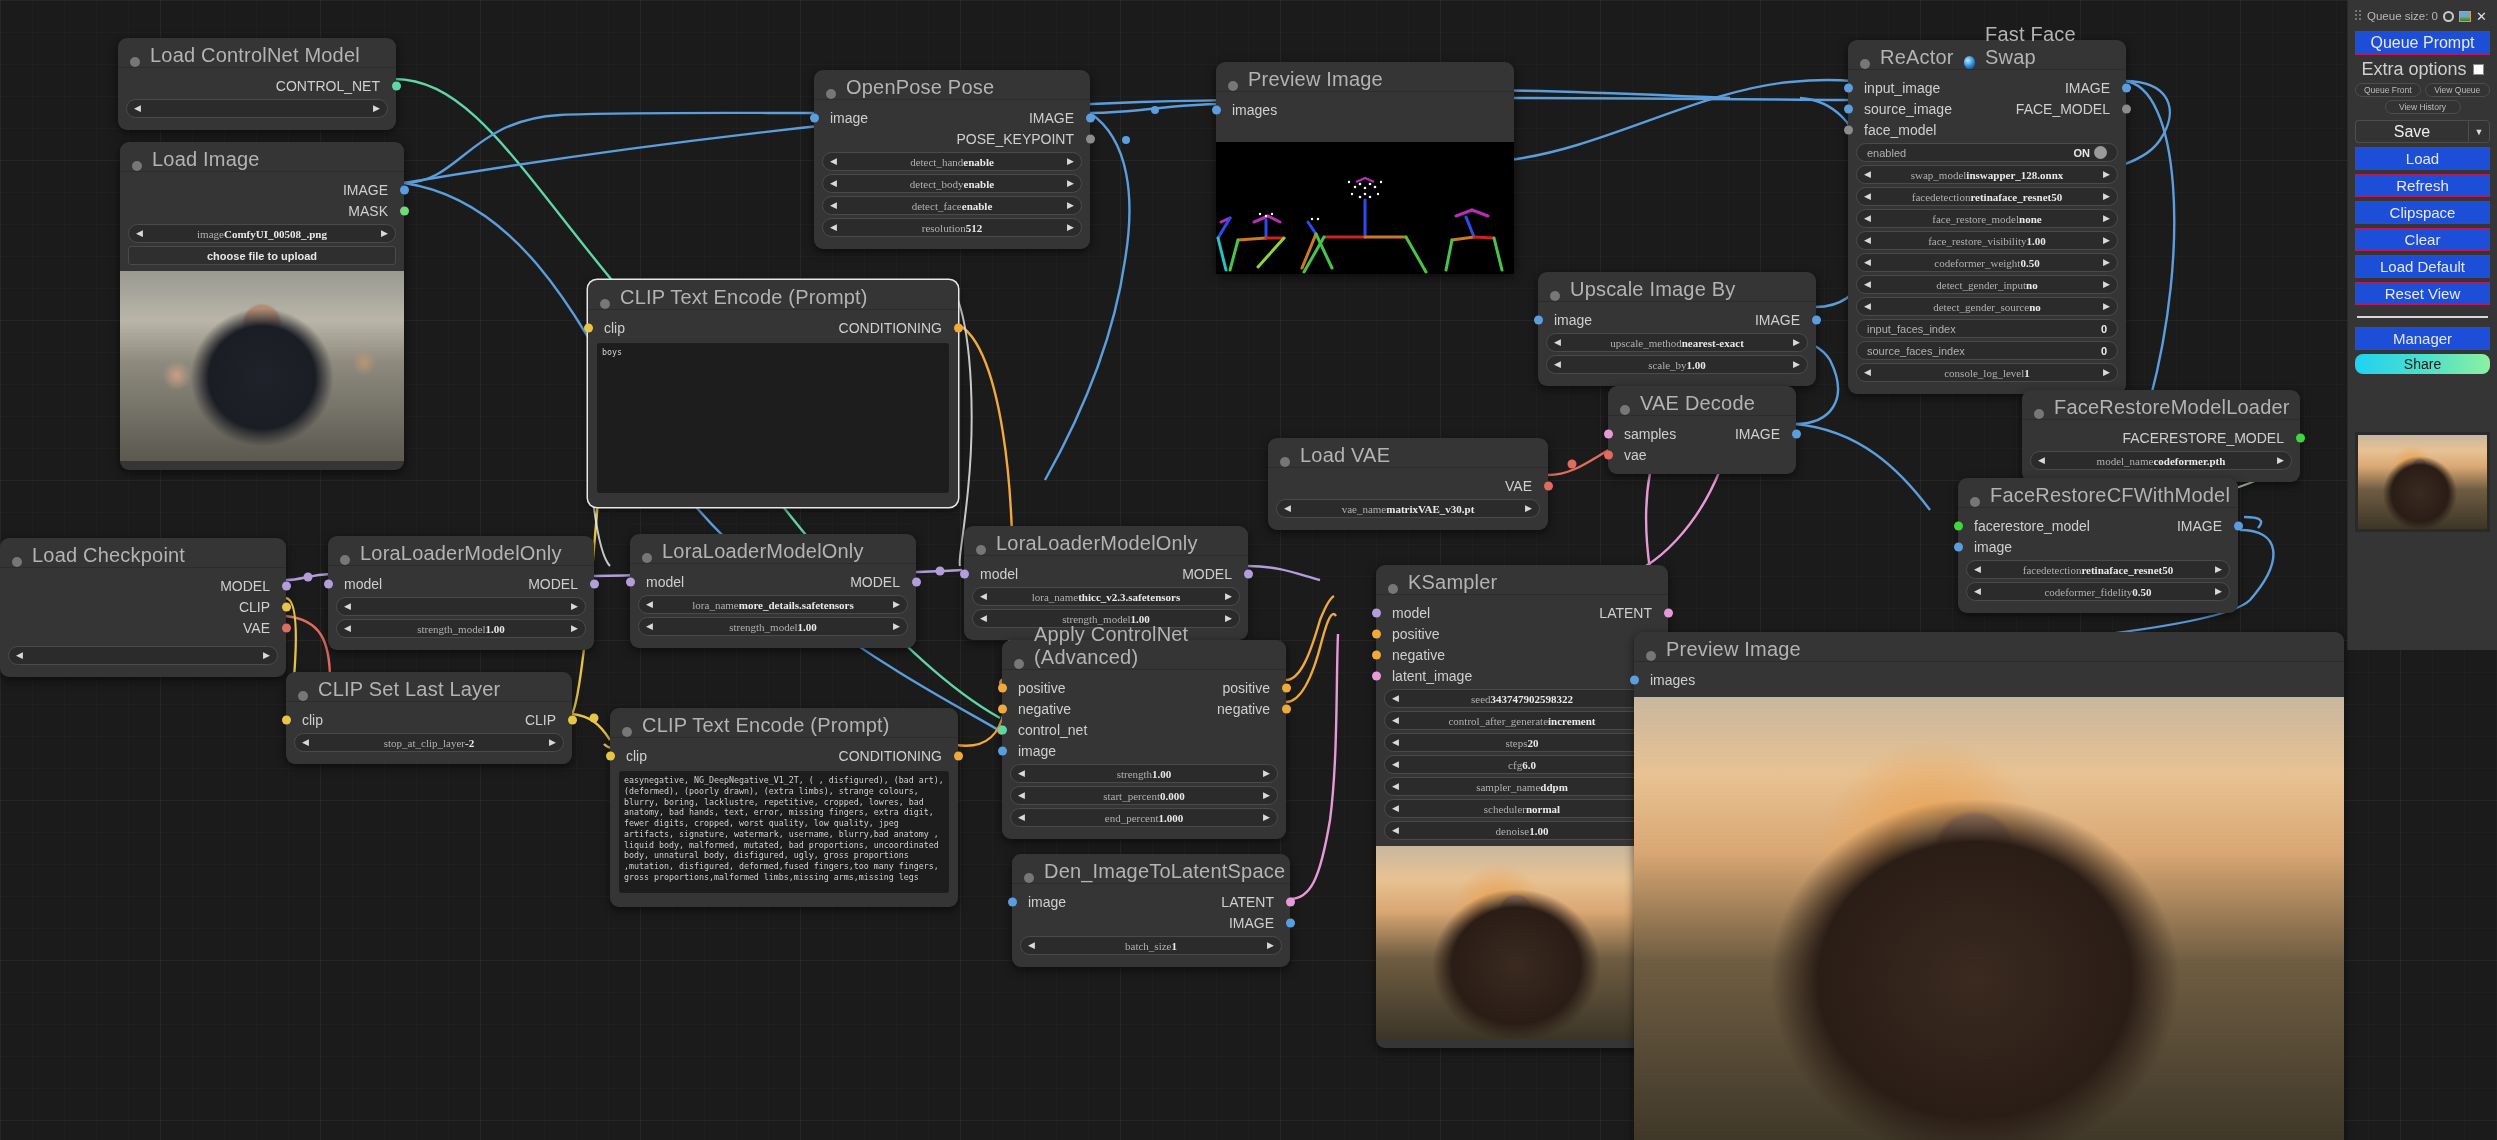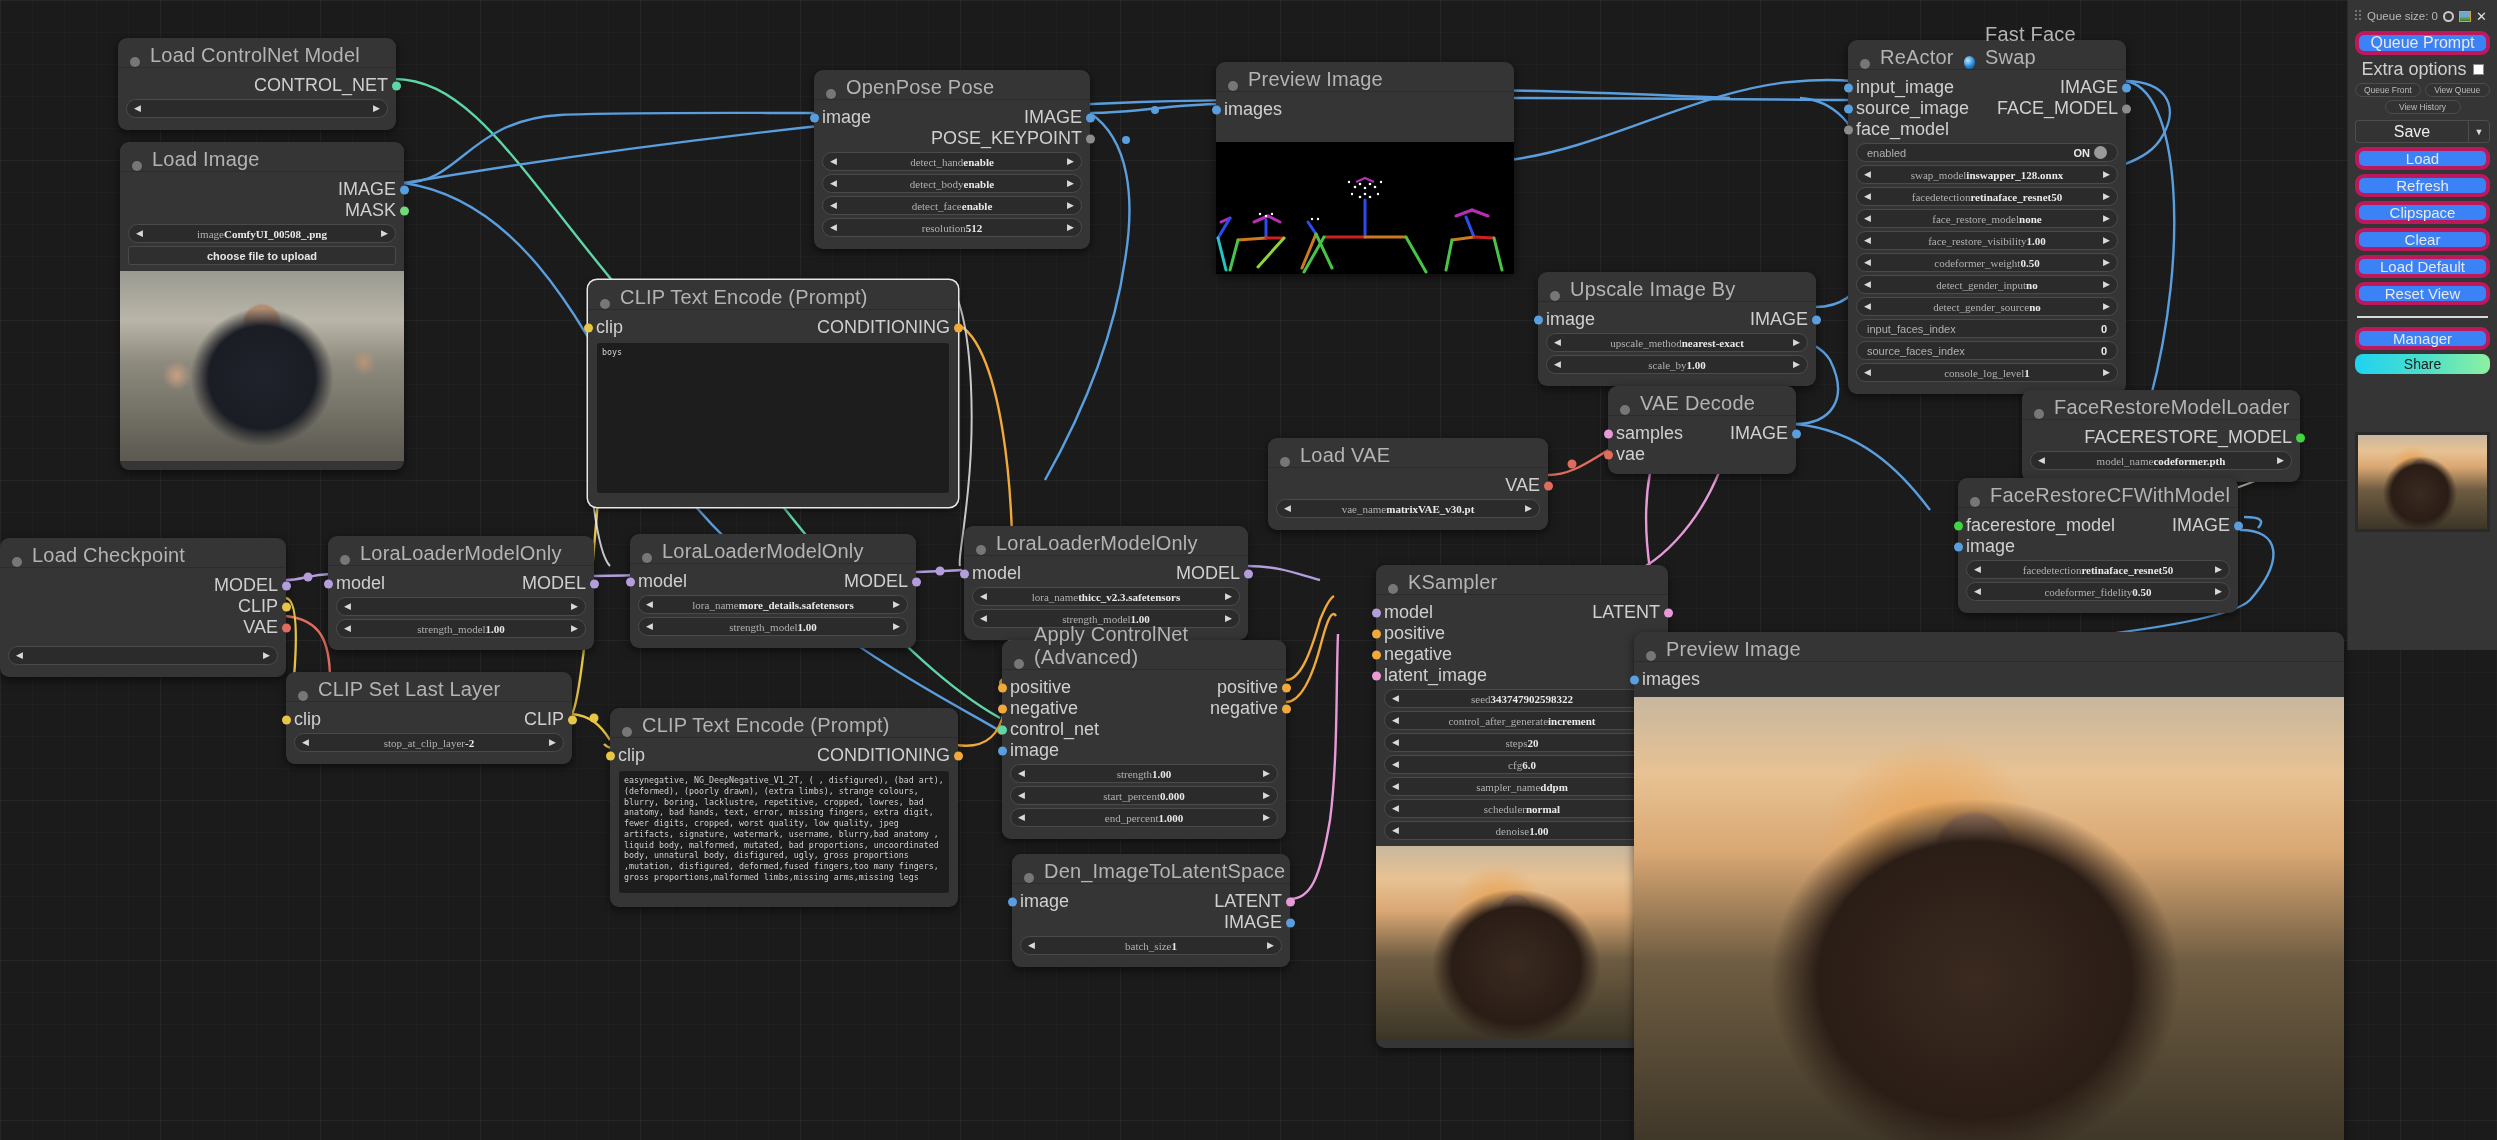--- a/index.html
+++ b/index.html
@@ -33,21 +33,21 @@
   .node.selected { box-shadow: 0 0 0 1.5px #e8e8e8, 0 3px 10px rgba(0,0,0,0.6); }
   .node-title {
     height: 30px; display:flex; align-items:flex-end; gap:10px;
     padding: 0 12px; font-size: 20px; color:#b3b3b3;
     border-bottom: 1px solid #2c2c2c;
     letter-spacing: .2px;
   }
   .node-dot { width:10px; height:10px; border-radius:50%; background:#777; flex:none; }
   .node-body { padding: 7px 0 9px 0; position:relative; }
   .slotrow { height:21px; display:flex; align-items:center; justify-content:space-between;
-             padding:0 8px; position:relative; font-size:18px; color:#cfcfcf;text-align:right; }
+             padding:0 16px; position:relative; font-size:14px; color:#cfcfcf;text-align:right; }
   .slotrow .pin.l { position:absolute; left:-4.5px; width:9px;height:9px;border-radius:50%;top:50%;transform:translateY(-50%); }
   .slotrow .pin.r { position:absolute; right:-4.5px; width:9px;height:9px;border-radius:50%;top:50%;transform:translateY(-50%); }
 
   
   .wg {
     margin: 3px 8px; height: 19px; border-radius: 10px;
     background: #2b2b2b; border: 1px solid #4a4a4a;
     display:flex; align-items:center; justify-content:space-between;
     padding: 0 7px; font-size: 11px; color:#b9b9b9; position:relative;
   }
@@ -99,22 +99,22 @@
   #sidebar {
     position:absolute; right:0; top:0; width:150px; height:650px;
     background:#353535; border-left:1px solid #2a2a2a;
     padding: 6px 7px 10px 7px;
   }
   #sbhead { display:flex; align-items:center; gap:5px; height:20px; font-size:11.5px; color:#b8b8b8; }
   .drag-dots { width:7px; height:12px; display:grid; grid-template-columns:2px 2px; grid-template-rows:2px 2px 2px;
                gap:2px; }
   .drag-dots i { background:#8a8a8a; border-radius:50%; width:2px;height:2px; display:block; }
   .sb-btn {
-    width:100%; height:20px; margin-top:5px; border-radius:9px;
-    background:#3b82f6; border:4px solid #be185d; color:#e8e8e8;
+    width:100%; height:20px; margin-top:5px; border-radius:0;
+    background:#1d4ed8; border:1px solid #be185d; color:#e8e8e8;
     display:flex; align-items:center; justify-content:center;
     font-size:13.5px;
   }
   .sb-btn.big { height:23px; font-size:15px; margin-top:4px; }
   .sb-queue { height:24px; font-size:16px; font-weight:400; }
   .sb-extra { display:flex; align-items:center; justify-content:center; gap:6px;
               font-size:18px; color:#cfcfcf; margin-top:4px; }
   .sb-chk { width:11px;height:11px;background:#fff;border:1px solid #888; }
   .sb-row { display:flex; gap:4px; margin-top:3px; }
   .sb-small {

